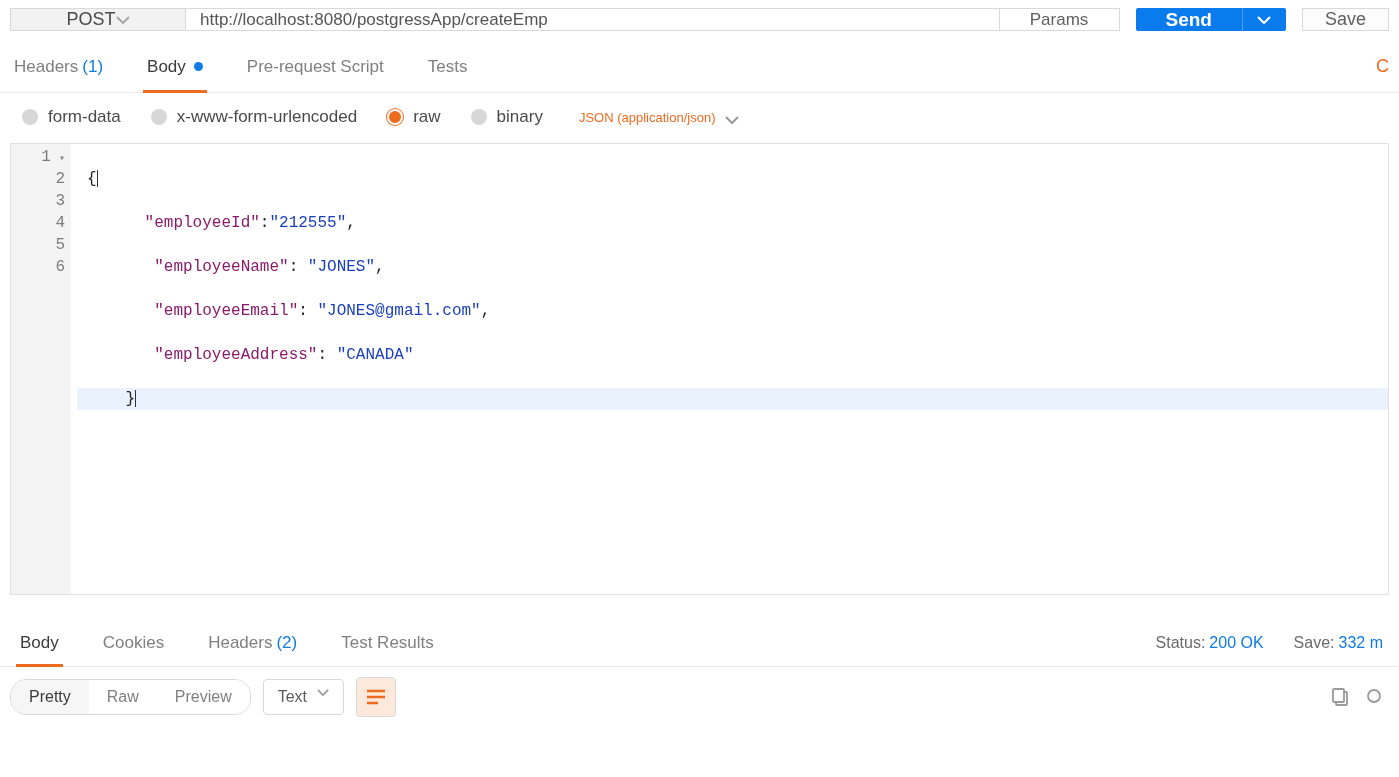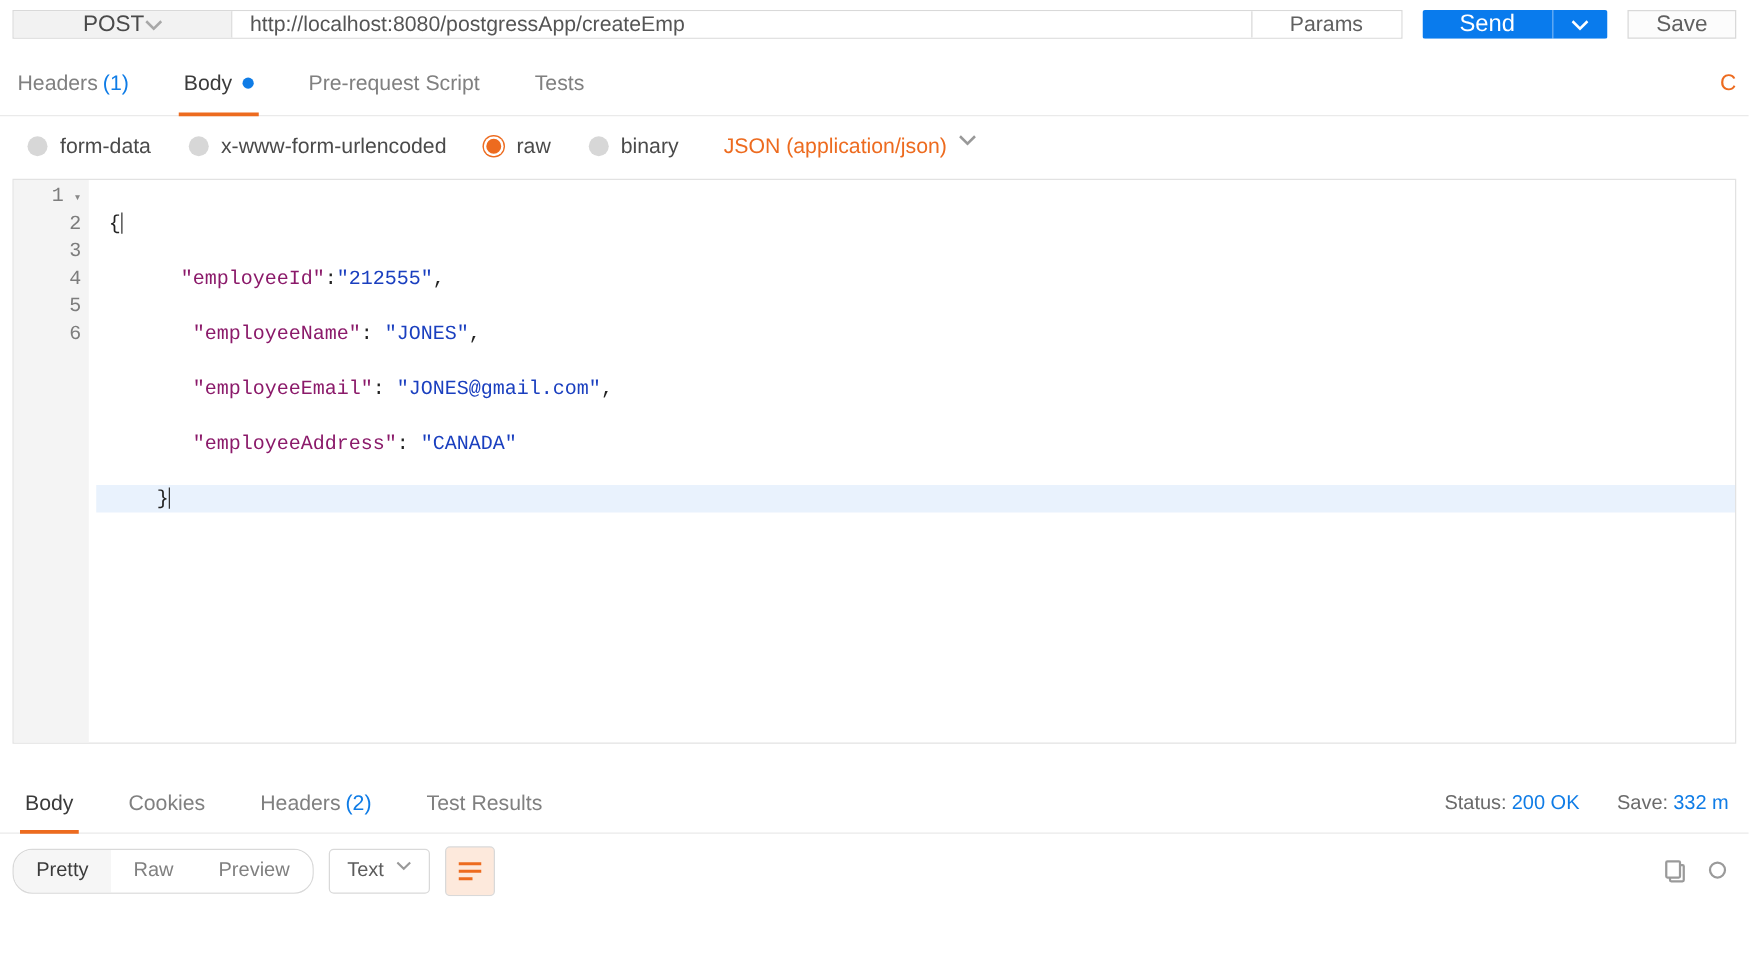--- a/index.html
+++ b/index.html
@@ -61,21 +61,21 @@
   .send-group {
     display: flex;
     border-radius: 2px;
     overflow: hidden;
   }
   .send-btn {
     background: #097BED;
     color: #fff;
     border: none;
     font-size: 19px;
-    font-weight: 400;
+    font-weight: 700;
     padding: 0 30px;
     cursor: pointer;
   }
   .send-dd {
     background: #097BED;
     color: #fff;
     border: none;
     border-left: 1px solid rgba(255,255,255,0.25);
     width: 44px;
     display: flex;
@@ -132,21 +132,21 @@
   }
   .radio .circle {
     width: 16px; height: 16px; border-radius: 50%;
     background: #d7d7d7; position: relative;
   }
   .radio.selected .circle {
     background: #ed6b1f;
     box-shadow: 0 0 0 2px #fff inset, 0 0 0 1px #ed6b1f;
   }
   .content-type {
-    color: #ed6b1f; font-size: 17px; display:flex; align-items:flex-start; gap:10px; cursor:pointer; margin-left:6px;
+    color: #ed6b1f; font-size: 13px; display:flex; align-items:flex-end; gap:10px; cursor:pointer; margin-left:6px;
   }
   .content-type .chev { color:#999; }
 
   
   .editor-wrap {
     margin: 0 10px;
     border: 1px solid #e2e2e2;
     display: flex;
     height: 452px;
     font-family: Menlo, Consolas, "Courier New", monospace;

